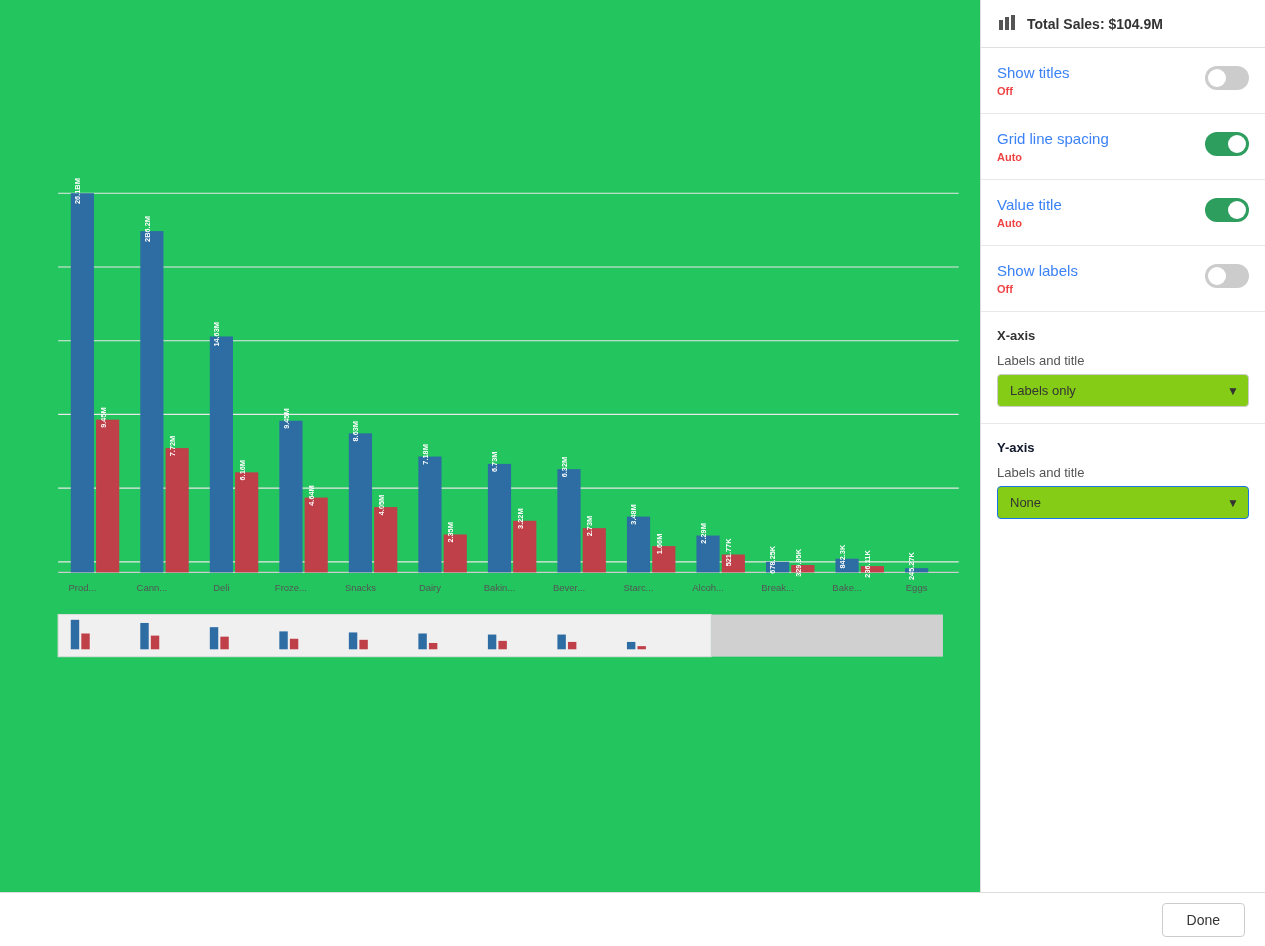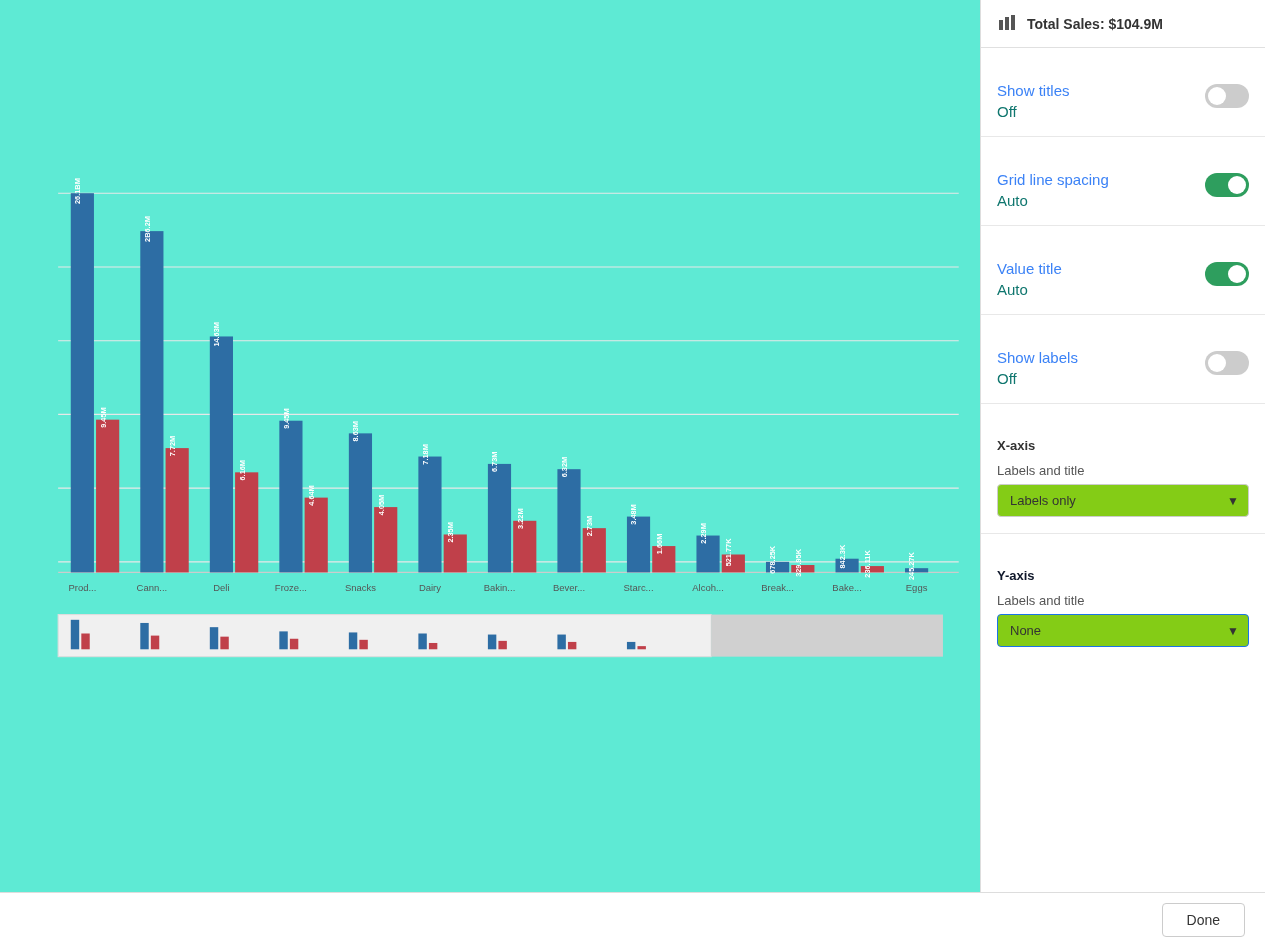--- a/index.html
+++ b/index.html
@@ -14,35 +14,34 @@
 
     .main-area {
       display: flex;
       flex: 1;
       overflow: hidden;
     }
 
     
     .chart-area {
       flex: 1;
-      background: #5eead4;
+      background: #22c55e;
       padding: 16px;
       position: relative;
       overflow: hidden;
     }
 
     
     .right-panel {
       width: 285px;
       background: #fff;
       border-left: 1px solid #ddd;
       display: flex;
       flex-direction: column;
       overflow-y: auto;
-      gap: 18px;
     }
 
     .panel-header {
       display: flex;
       align-items: center;
       padding: 12px 16px;
       border-bottom: 1px solid #e0e0e0;
       font-weight: 600;
       font-size: 14px;
       color: #333;
@@ -58,23 +57,23 @@
       border-bottom: 1px solid #e8e8e8;
     }
 
     .panel-section-label {
       font-size: 15px;
       color: #3b82f6;
       margin-bottom: 4px;
     }
 
     .panel-section-value {
-      font-size: 15px;
-      font-weight: 400;
-      color: #0f766e;
+      font-size: 11px;
+      font-weight: 700;
+      color: #ef4444;
     }
 
     .panel-section-row {
       display: flex;
       align-items: flex-start;
       justify-content: space-between;
     }
 
     .section-text { flex: 1; }
 

